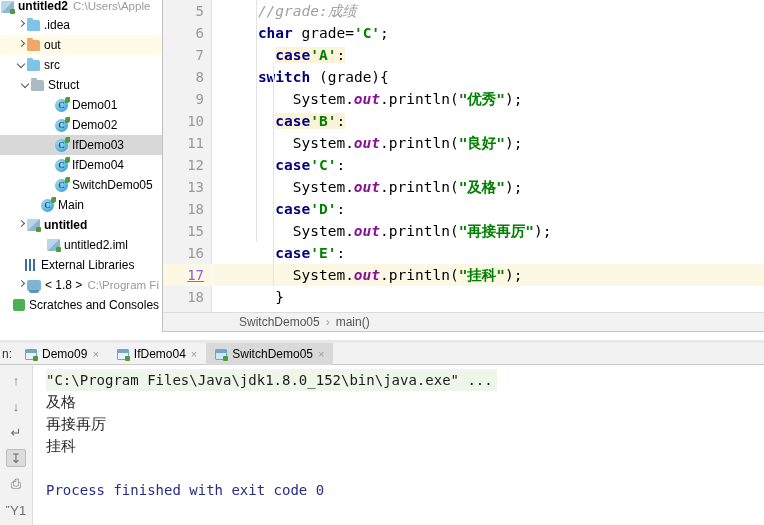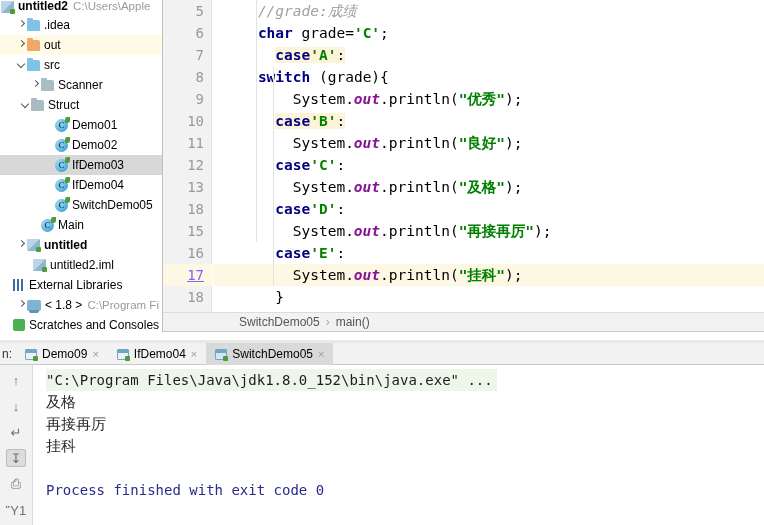--- a/index.html
+++ b/index.html
@@ -220,25 +220,20 @@
         <div class="tree-row hl" style="padding-left: 16px;">
           <span class="arrow right"></span>
           <span class="ic ic-folder orange"></span>
           <span class="tlabel">out</span>
         </div>
         <div class="tree-row" style="padding-left: 16px; align-items: center;">
           <span class="arrow down"></span>
           <span class="ic ic-folder"></span>
           <span class="tlabel">src</span>
         </div>
-        <div class="tree-row" style="padding-left: 30px;">
-          <span class="arrow right"></span>
-          <span class="ic ic-folder gray"></span>
-          <span class="tlabel">Scanner</span>
-        </div>
         <div class="tree-row" style="padding-left: 20px;">
           <span class="arrow down"></span>
           <span class="ic ic-folder gray"></span>
           <span class="tlabel">Struct</span>
         </div>
         <div class="tree-row" style="padding-left: 44px;">
           <span class="arrow"></span>
           <span class="ic ic-class">C</span>
           <span class="tlabel">Demo01</span>
         </div>
@@ -265,26 +260,26 @@
         <div class="tree-row" style="padding-left: 30px;">
           <span class="arrow"></span>
           <span class="ic ic-class">C</span>
           <span class="tlabel">Main</span>
         </div>
         <div class="tree-row" style="padding-left: 16px;">
           <span class="arrow right"></span>
           <span class="ic ic-module"></span>
           <span class="tlabel bold">untitled</span>
         </div>
-        <div class="tree-row" style="padding-left: 22px;">
+        <div class="tree-row" style="padding-left: 36px;">
           <span class="arrow"></span>
           <span class="ic ic-module"></span>
           <span class="tlabel">untitled2.iml</span>
         </div>
-        <div class="tree-row" style="padding-left: 2px;">
+        <div class="tree-row" style="padding-left: 14px;">
           <span class="arrow"></span>
           <span class="ic ic-lib"></span>
           <span class="tlabel">External Libraries</span>
         </div>
         <div class="tree-row" style="padding-left: 16px;">
           <span class="arrow right"></span>
           <span class="ic ic-sdk"></span>
           <span class="tlabel">&lt; 1.8 &gt;</span>
           <span class="tpath">C:\Program Fi</span>
         </div>

